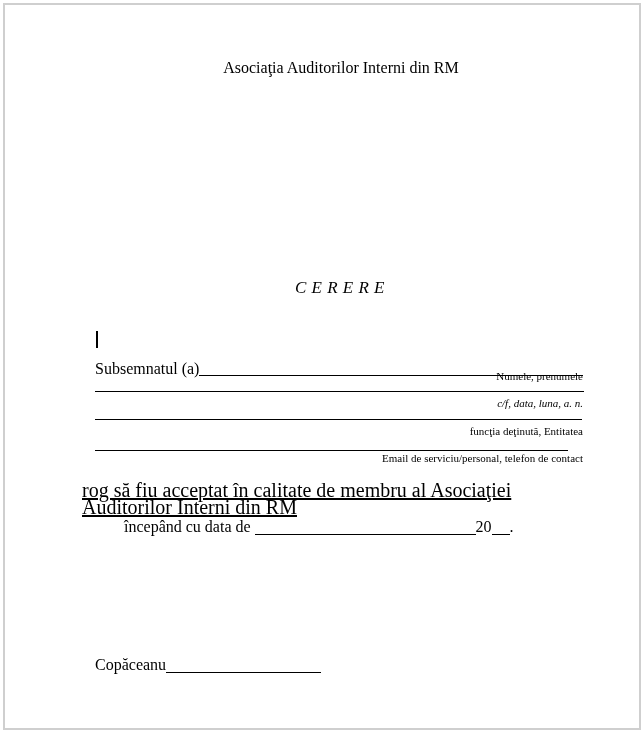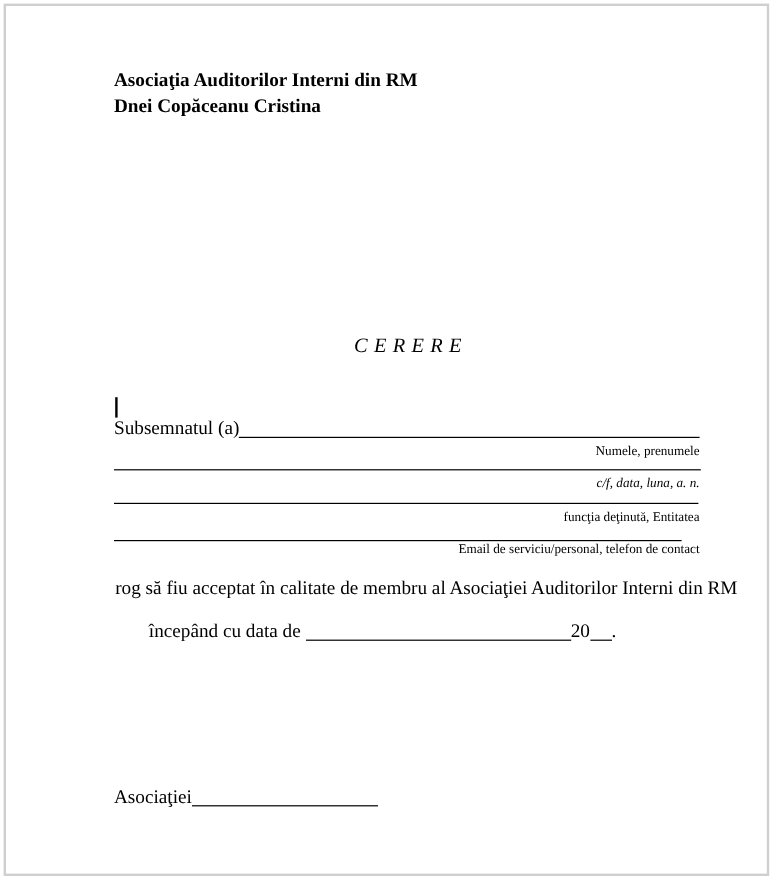--- a/index.html
+++ b/index.html
@@ -16,22 +16,22 @@
     position: absolute;
     inset: 3px;
     border: 2px solid #cfcfcf;
     pointer-events: none;
   }
   .recipient {
     position: absolute;
     top: 57px;
     left: 95px;
     width: 492px;
-    text-align: left;
-    font-weight: 700;
+    text-align: center;
+    font-weight: 400;
     font-size: 16px;
     line-height: 21px;
   }
   .doc-title {
     position: absolute;
     top: 278px;
     left: 95px;
     width: 490px;
     text-align: center;
     font-weight: 400;
@@ -43,21 +43,21 @@
     position: absolute;
     left: 96px;
     top: 331px;
     width: 1.6px;
     height: 17px;
     background: #000;
   }
   .intro-row {
     position: absolute;
     left: 95px;
-    top: 349px;
+    top: 360px;
     width: 488px;
     height: 17px;
     display: flex;
     font-size: 16px;
   }
   .intro-label { line-height: 17px; white-space: pre; }
   .fill-line {
     flex: 1;
     border-bottom: 1.5px solid #000;
     margin-bottom: 1px;
@@ -78,25 +78,26 @@
   }
   #cap1 { top: 370px; }
   #rule2 { top: 391px; width: 489px; }
   #cap2 { top: 397px; font-style: italic; }
   #rule3 { top: 419px; width: 487px; }
   #cap3 { top: 425px; }
   #rule4 { top: 450px; width: 473px; }
   #cap4 { top: 452px; }
   .para1 {
     position: absolute;
-    left: 96px;
+    left: 82px;
     top: 482px;
     width: 520px;
-    font-size: 16px;
+    font-size: 20px;
     line-height: 17px;
+    text-decoration: underline;
   }
   .para2 {
     position: absolute;
     left: 95px;
     top: 518px;
     font-size: 16px;
     line-height: 17px;
   }
   .pre { white-space: pre; margin-left: 29px; }
   .blank {
@@ -116,21 +117,20 @@
   }
   .blank-sig { width: 155px; }
 </style>
 </head>
 <body>
 
 <div class="page-border"></div>
 
 <div class="recipient">
   <div>Asociaţia Auditorilor Interni din RM</div>
-  <div>Dnei Copăceanu Cristina</div>
 </div>
 
 <div class="doc-title">C E R E R E</div>
 
 <div class="caret"></div>
 
 <div class="intro-row">
   <span class="intro-label">Subsemnatul (a)</span>
   <span class="fill-line"></span>
 </div>
@@ -145,14 +145,14 @@
 <div class="rule" id="rule4"></div>
 <div class="caption" id="cap4">Email de serviciu/personal, telefon de contact</div>
 
 <div class="para1">rog să fiu acceptat în calitate de membru al Asociaţiei Auditorilor Interni din RM</div>
 
 <div class="para2">
   <span class="pre">începând cu data de </span><span class="blank blank-date"></span><span>20</span><span class="blank blank-year"></span><span>.</span>
 </div>
 
 <div class="sig-row">
-  <span>Asociaţiei</span><span class="blank blank-sig"></span>
+  <span>Copăceanu</span><span class="blank blank-sig"></span>
 </div>
 
 </body></html>

